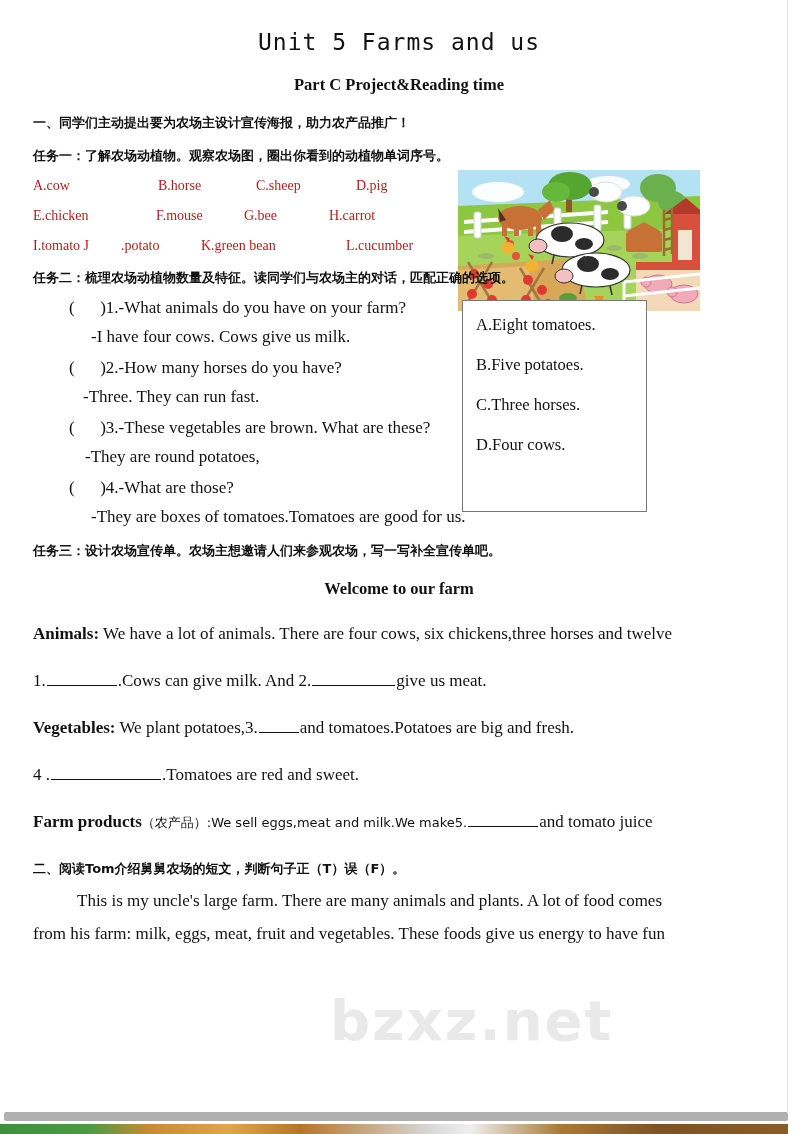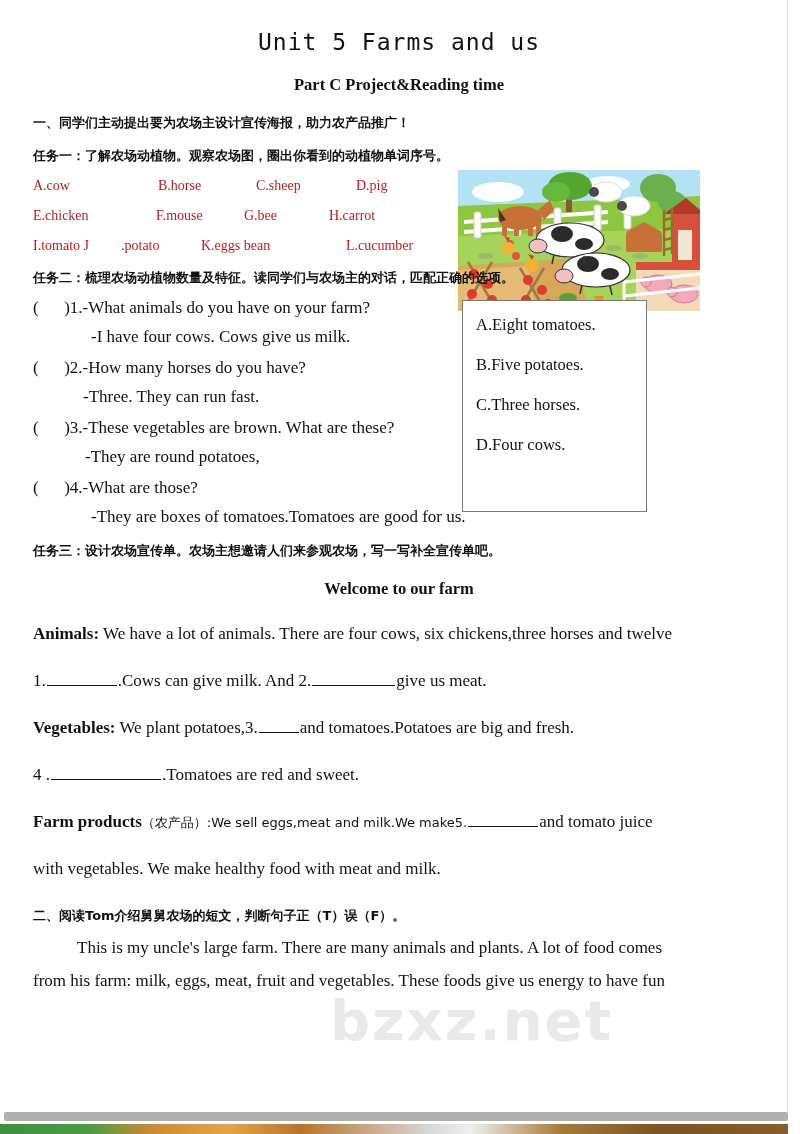--- a/index.html
+++ b/index.html
@@ -121,20 +121,21 @@
   
   .match-wrap {
     position: relative;
     margin-top: 10px;
   }
   .q {
     font-size: 17px;
     color: #111;
     margin-top: 11px;
     white-space: pre;
+    margin-left: 36px;
   }
   .a {
     font-size: 17px;
     color: #111;
     margin-top: 9px;
     white-space: pre;
   }
   .a.ind1 { padding-left: 58px; }
   .a.ind2 { padding-left: 50px; }
   .a.ind3 { padding-left: 52px; }
@@ -251,21 +252,21 @@
         </div>
         <div class="wordrow wr2">
           <span class="w">E.chicken</span>
           <span class="w">F.mouse</span>
           <span class="w">G.bee</span>
           <span class="w">H.carrot</span>
         </div>
         <div class="wordrow wr3">
           <span class="w">I.tomato J</span>
           <span class="w">.potato</span>
-          <span class="w">K.eggs bean</span>
+          <span class="w">K.green bean</span>
           <span class="w">L.cucumber</span>
         </div>
       </div>
 
       <div class="task-line cn">任务二：梳理农场动植物数量及特征。读同学们与农场主的对话，匹配正确的选项。</div>
 
       <div class="match-wrap">
 
         <div class="q"><span>(      )1.</span><span>-What animals do you have on your farm?</span></div>
         <div class="a ind1">-I have four cows. Cows give us milk.</div>
@@ -294,21 +295,20 @@
       <div class="para"><b>Animals:</b><span> We have a lot of animals. There are four cows, six chickens,three horses and twelve</span></div>
 
       <div class="para"><span>1.</span><span class="blank b-md"></span><span>.Cows can give milk. And 2.</span><span class="blank b-lg"></span><span>give us meat.</span></div>
 
       <div class="para"><b>Vegetables:</b><span> We plant potatoes,3.</span><span class="blank b-sm"></span><span>and tomatoes.Potatoes are big and fresh.</span></div>
 
       <div class="para"><span>4 .</span><span class="blank b-xl"></span><span>.Tomatoes are red and sweet.</span></div>
 
       <div class="para"><b>Farm products</b><span class="cn" style="font-weight:normal">（农产品）:We sell eggs,meat and milk.We make5.</span><span class="blank b-md"></span><span>and tomato juice</span></div>
 
-      <div class="para">with vegetables. We make healthy food with meat and milk.</div>
 
       <div class="section2">
         <div class="cn">二、阅读Tom介绍舅舅农场的短文，判断句子正（T）误（F）。</div>
         <div class="reading">
           <span class="indent"></span><span>This is my uncle's large farm. There are many animals and plants. A lot of food comes</span><br>
           <span>from his farm: milk, eggs, meat, fruit and vegetables. These foods give us energy to have fun</span>
         </div>
       </div>
 
     </div>

